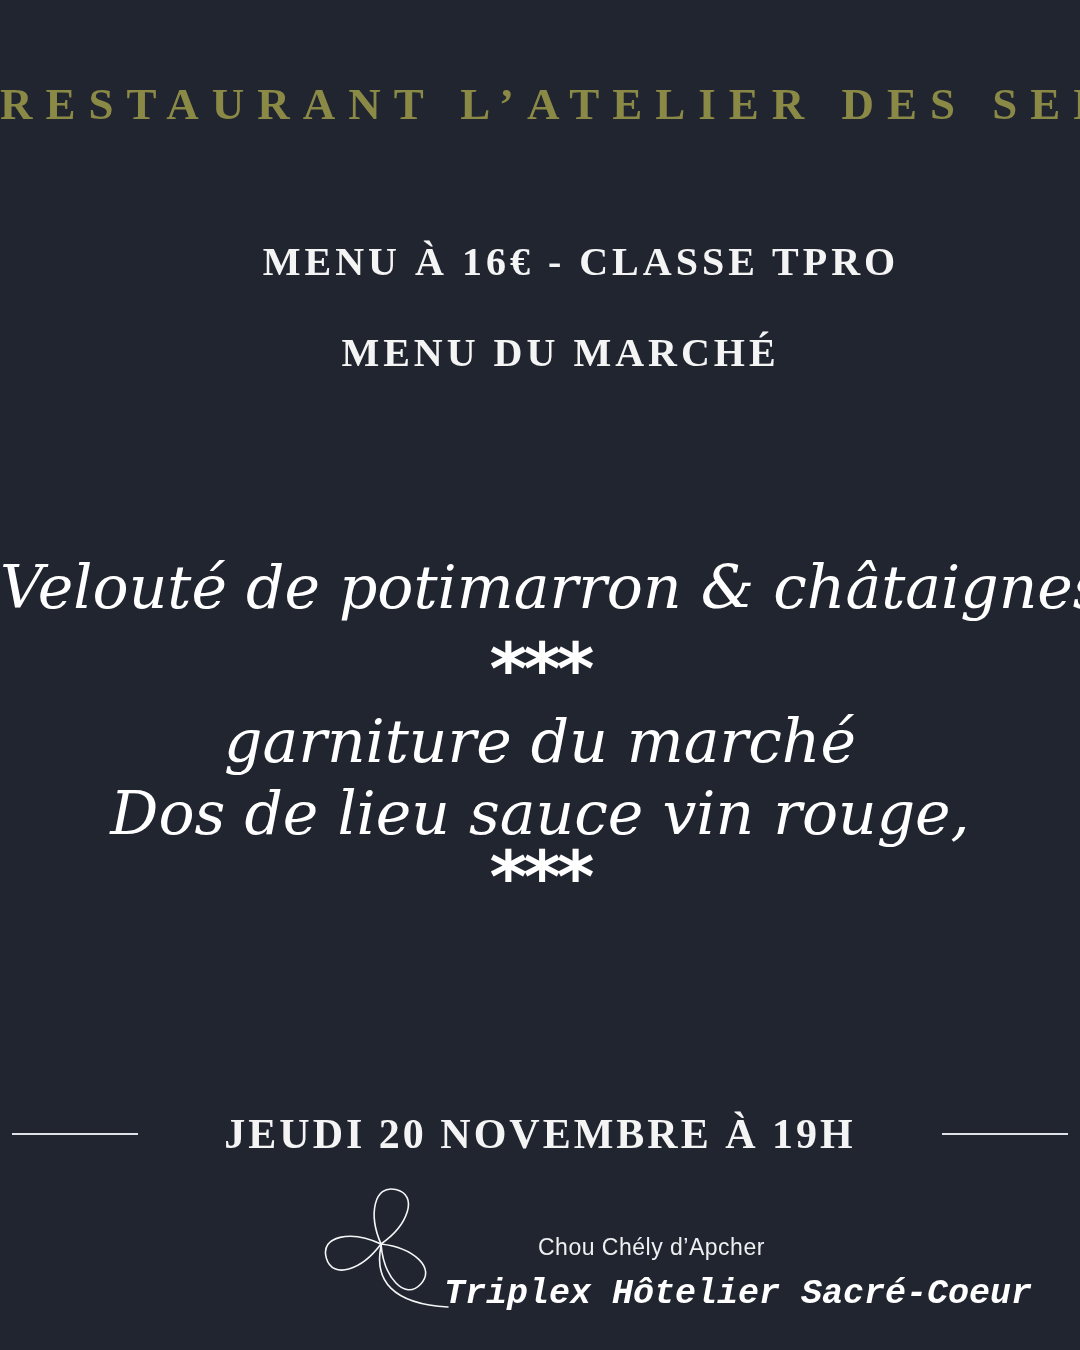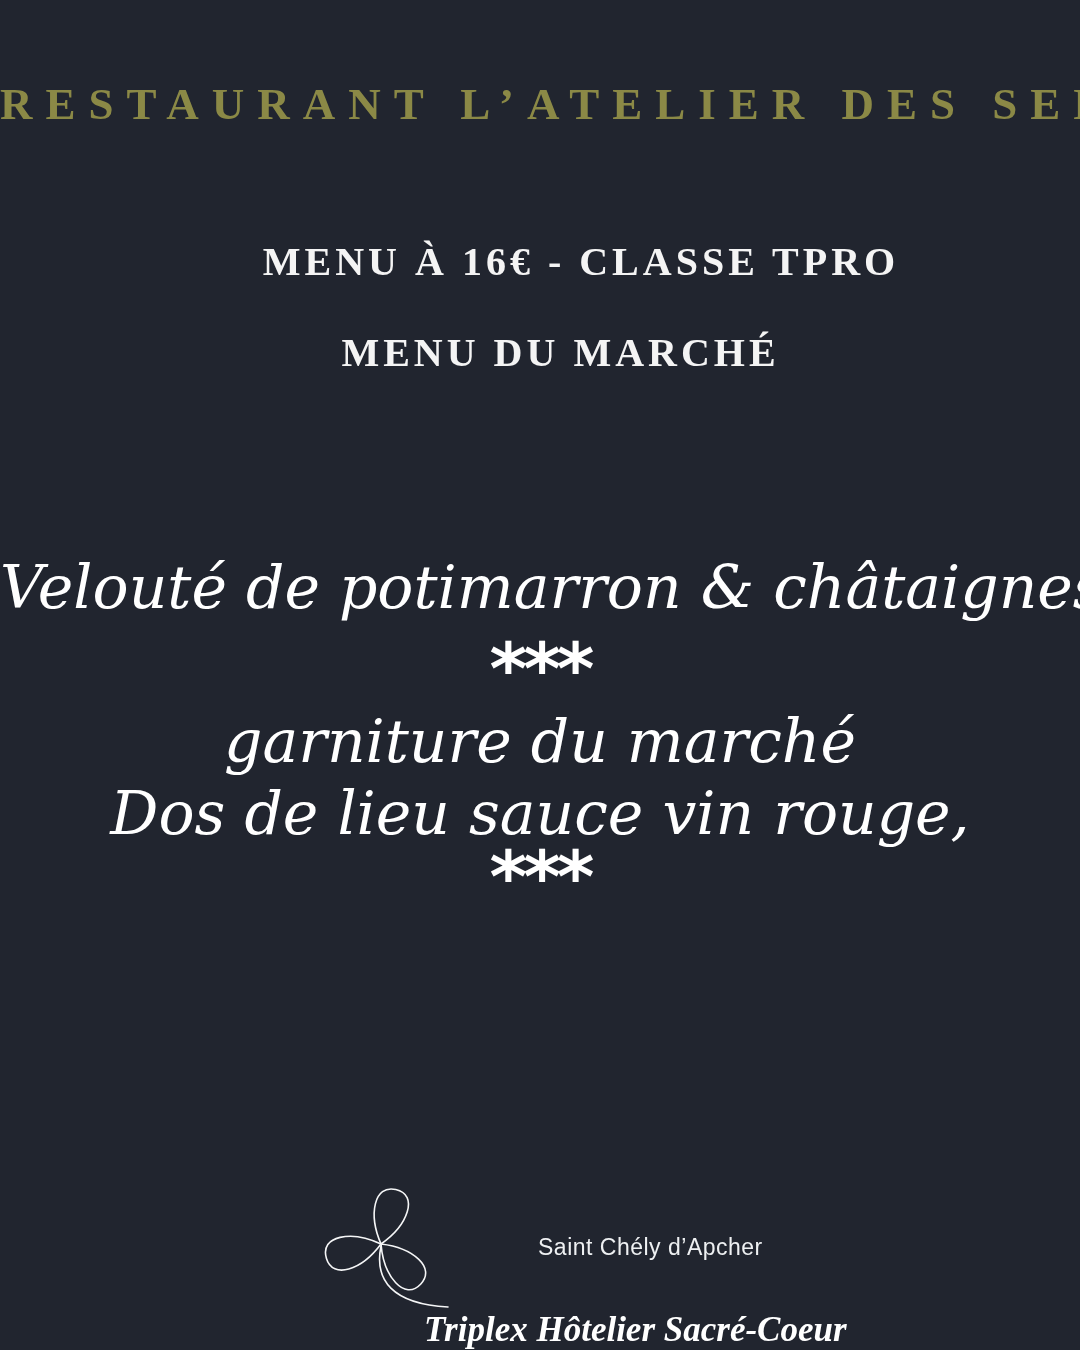--- a/index.html
+++ b/index.html
@@ -77,28 +77,27 @@
   .city-text {
     position: absolute; left: 538px; top: 56px;
     font-family: "Liberation Sans", sans-serif;
     font-weight: 400;
     color: #eef0f2;
     font-size: 23px;
     letter-spacing: 0.5px;
     white-space: nowrap;
   }
   .school-text {
-    position: absolute; left: 424px; top: 96px;
-    font-family: Liberation Serif, serif;
+    position: absolute; left: 444px; top: 96px;
+    font-family: Liberation Mono, monospace;
     font-style: italic;
     font-weight: 700;
     color: #ffffff;
     font-size: 35px;
     white-space: nowrap;
-    margin-top: 36px;
   }
 </style>
 </head>
 <body>
 
 <div class="poster">
 
   <div class="center-line restaurant-title">RESTAURANT L’ATELIER DES SENS</div>
 
   <div class="center-line caps-serif price-line">MENU À 16€ - CLASSE TPRO</div>
@@ -112,27 +111,32 @@
   <div class="center-line separator sep-1">***</div>
 
   <div class="center-line script-line course-2">
     <div>garniture du marché</div>
     <div>Dos de lieu sauce vin rouge,</div>
   </div>
 
   <div class="center-line separator sep-2">***</div>
 
 
+  <div class="date-row">
+    <div class="date-rule"></div>
+    <div class="date-text">JEUDI 20 NOVEMBRE À 19H</div>
+    <div class="date-rule"></div>
+  </div>
 
   <div class="footer">
     <svg class="clover" viewBox="0 0 150 140" fill="none" stroke="#f5f6f7" stroke-width="1.6" stroke-linecap="round">
 
       <path transform="rotate(8 75 60)" d="M75 60 C 58 32, 60 2, 82 4 C 106 6, 99 38, 75 60 Z"></path>
       <path transform="rotate(128 75 60)" d="M75 60 C 58 32, 60 2, 82 4 C 106 6, 99 38, 75 60 Z"></path>
       <path transform="rotate(248 75 60)" d="M75 60 C 58 32, 60 2, 82 4 C 106 6, 99 38, 75 60 Z"></path>
 
       <path d="M75 62 C 68 96, 86 120, 142 123"></path>
     </svg>
-    <div class="city-text">Saint Chély d’Apcher</div>
+    <div class="city-text">Chou Chély d’Apcher</div>
     <div class="school-text">Triplex Hôtelier Sacré-Coeur</div>
   </div>
 
 </div>
 
 </body></html>

